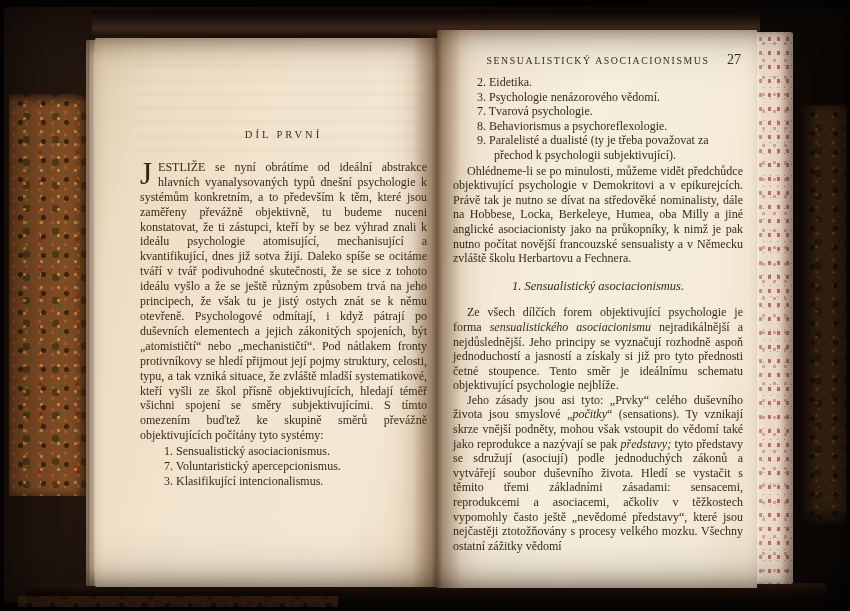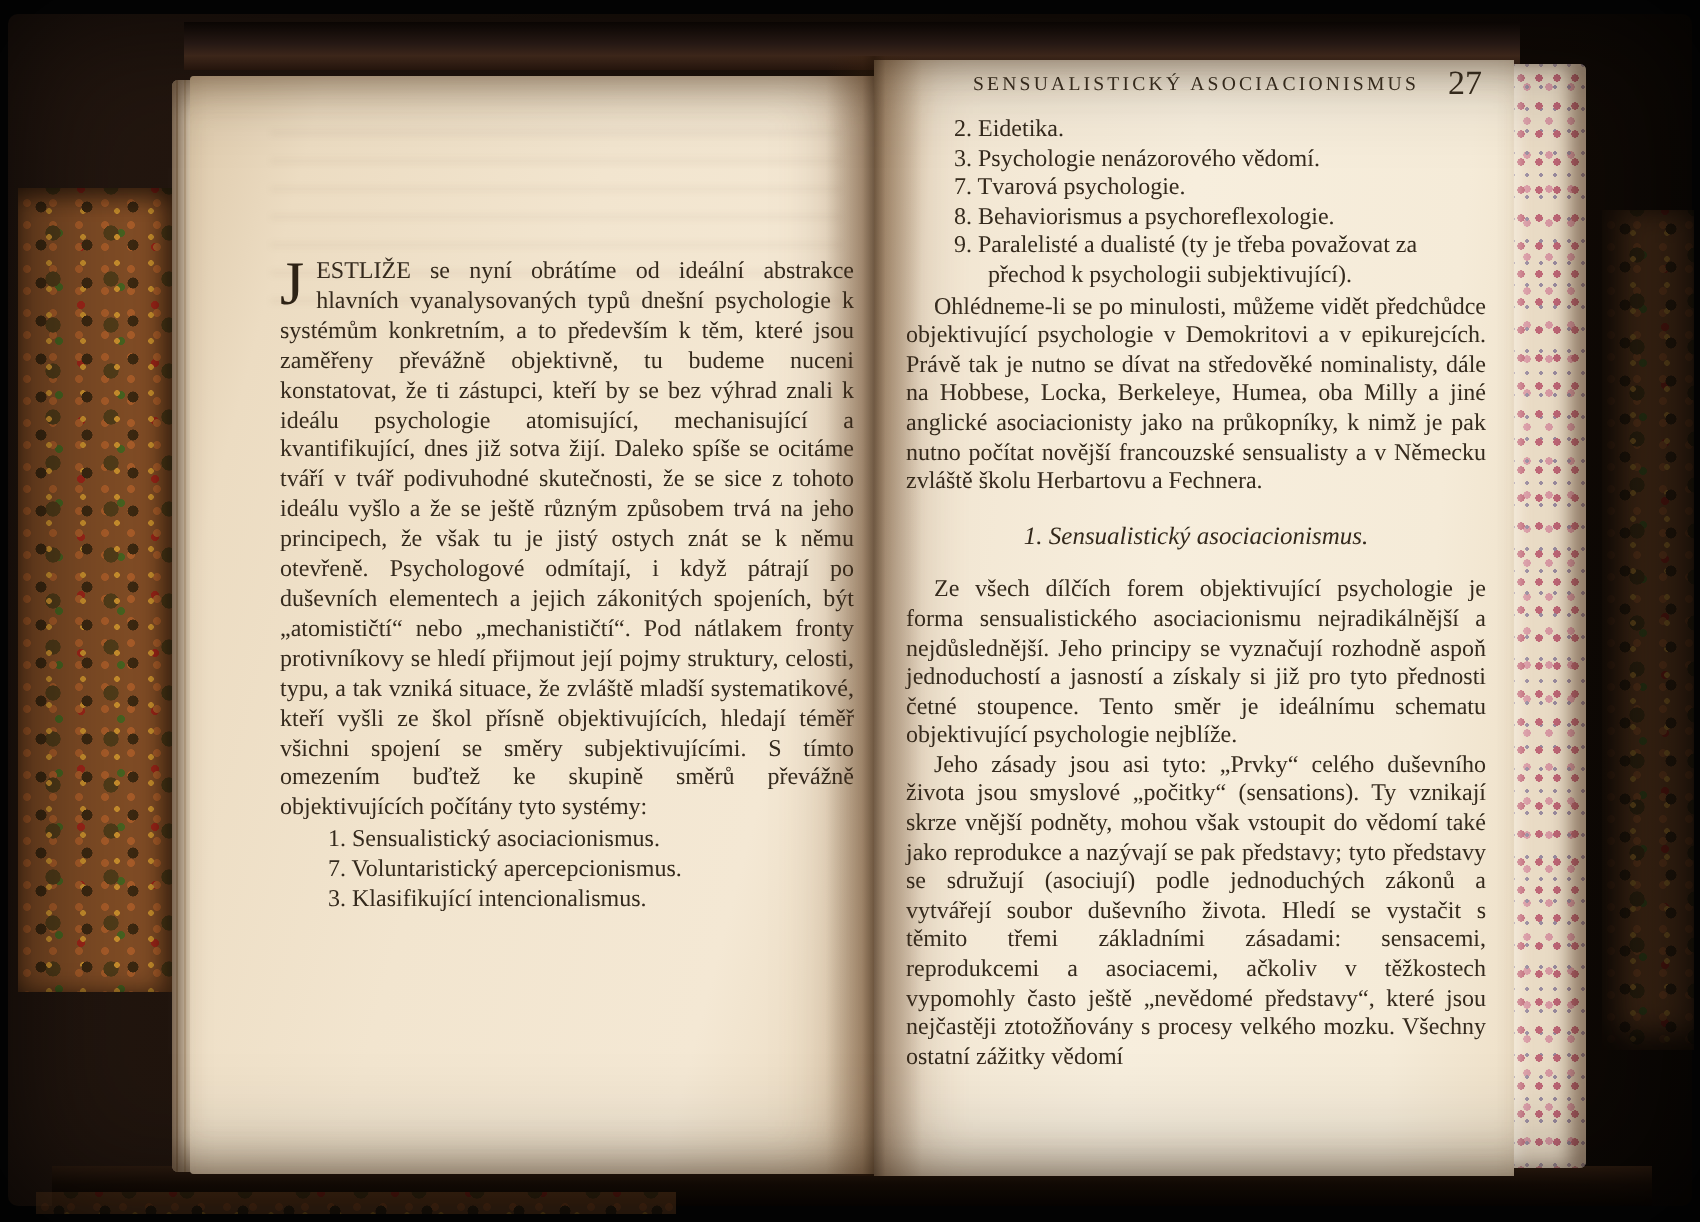--- a/index.html
+++ b/index.html
@@ -62,54 +62,55 @@
           background:linear-gradient(90deg,rgba(70,40,15,0) 0%,rgba(70,40,15,.28) 38%,rgba(45,25,8,.5) 50%,rgba(70,40,15,.25) 62%,rgba(70,40,15,0) 100%);}
   .vignette{position:absolute;inset:0;pointer-events:none;
             box-shadow:inset 0 0 70px rgba(0,0,0,.85);}
 
   .showthrough{position:absolute;left:40px;top:22px;right:16px;height:92px;opacity:.55;
                background:repeating-linear-gradient(0deg,rgba(130,105,80,.12) 0 3px,transparent 3px 14px);
                filter:blur(1.5px);}
 
   
   .lp-content{position:relative;padding:90px 10px 0 45px;font-size:12px;line-height:14.9px;text-align:justify;}
-  .rp-content{position:relative;padding:6px 14px 0 16px;font-size:12px;line-height:14.6px;text-align:justify;}
+  .rp-content{position:relative;padding:24px 14px 0 16px;font-size:12px;line-height:14.6px;text-align:justify;}
 
   .part-label{text-align:center;font-size:10.5px;letter-spacing:3px;color:#3a2e1f;margin-bottom:17px;}
   .chapter-title{text-align:center;font-size:14px;letter-spacing:1.2px;color:#302517;line-height:19px;margin-bottom:17px;}
   .dropcap{float:left;font-size:31px;line-height:25px;padding:1px 6px 0 0;color:#2e2315;}
   .body-par{margin:0;}
   .indent{text-indent:14px;}
   .syslist{margin:1px 0 0 24px;}
   .syslist .li{padding-left:17px;text-indent:-17px;text-align:left;}
   .running-header{position:relative;height:15px;margin-bottom:6px;}
   .rh-text{position:absolute;left:0;right:0;text-align:center;font-size:9.8px;letter-spacing:1.6px;color:#3a2e1f;}
-  .rh-num{position:absolute;right:2px;top:-1px;font-size:17px;color:#3a2e1f;}
+  .rh-num{position:absolute;right:2px;top:-1px;font-size:14px;color:#3a2e1f;}
   .section-head{text-align:center;font-style:italic;font-size:12.5px;margin:13px 0 12px 0;color:#33281b;}
-  .it{margin-top:17px;}
+  .it{font-style:italic;margin-top:17px;}
   .par-gap{margin-top:1px;}
 </style>
 </head>
 <body>
 
 <div class="photo">
 
   <div class="cover-base"></div>
   <div class="marble marble-left"></div>
   <div class="marble marble-right"></div>
   <div class="top-edge"></div>
   <div class="bottom-strip"></div>
   <div class="marble marble-bottom"></div>
 
   <div class="page-stack"></div>
   <div class="fore-edge"></div>
 
   <div class="page page-left">
     <div class="showthrough"></div>
     <div class="lp-content">
+      <div class="part-label">DÍL PRVNÍ</div>
       <p class="body-par"><span class="dropcap">J</span><span>ESTLIŽE se nyní obrátíme od ideální abstrakce hlavních vyanalysovaných typů dnešní psychologie k systémům konkretním, a to především k těm, které jsou zaměřeny převážně objektivně, tu budeme nuceni konstatovat, že ti zástupci, kteří by se bez výhrad znali k ideálu psychologie atomisující, mechanisující a kvantifikující, dnes již sotva žijí. Daleko spíše se ocitáme tváří v tvář podivuhodné skutečnosti, že se sice z tohoto ideálu vyšlo a že se ještě různým způsobem trvá na jeho principech, že však tu je jistý ostych znát se k němu otevřeně. Psychologové odmítají, i když pátrají po duševních elementech a jejich zákonitých spojeních, být „atomističtí“ nebo „mechanističtí“. Pod nátlakem fronty protivníkovy se hledí přijmout její pojmy struktury, celosti, typu, a tak vzniká situace, že zvláště mladší systematikové, kteří vyšli ze škol přísně objektivujících, hledají téměř všichni spojení se směry subjektivujícími. S tímto omezením buďtež ke skupině směrů převážně objektivujících počítány tyto systémy:</span></p>
       <div class="syslist">
         <div class="li">1. Sensualistický asociacionismus.</div>
         <div class="li">7. Voluntaristický apercepcionismus.</div>
         <div class="li">3. Klasifikující intencionalismus.</div>
       </div>
     </div>
   </div>
 
   <div class="page page-right">

